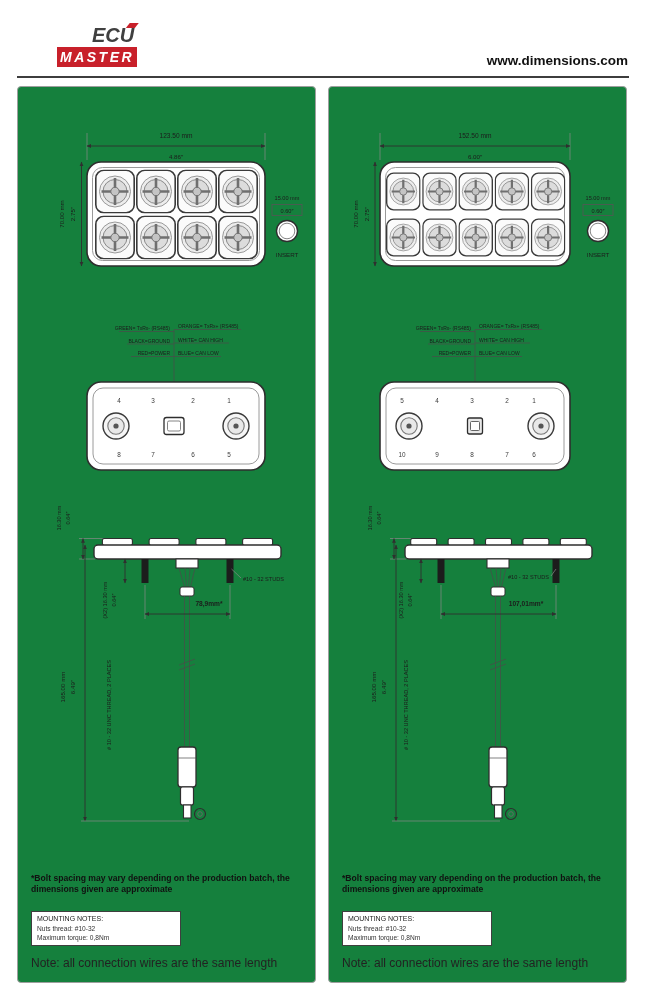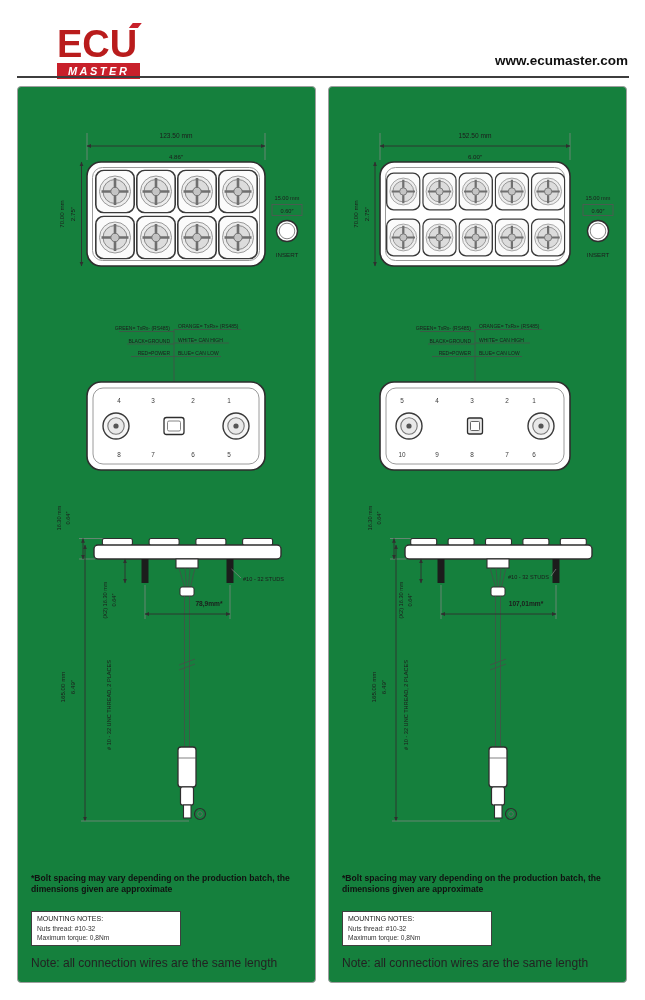--- a/index.html
+++ b/index.html
@@ -1,22 +1,22 @@
 <!DOCTYPE html>
 <html><head>
 <meta charset="utf-8">
 <style>
   *{margin:0;padding:0;box-sizing:border-box}
   html,body{width:645px;height:1000px;background:#fff;font-family:"Liberation Sans",sans-serif;color:#1a1a1a}
   .page{position:relative;width:645px;height:1000px;background:#fff;overflow:hidden}
   .header-rule{position:absolute;left:17px;top:76px;width:612px;height:2px;background:#3d3d3d}
   .logo{position:absolute;left:57px;top:26px;text-align:right}
-  .logo-ecu{font-size:38px;line-height:.95;font-weight:bold;color:#b91c1c;position:relative;display:inline-block;padding-right:3px}
+  .logo-ecu{font-size:20px;line-height:.95;font-weight:bold;font-style:italic;color:#404040;position:relative;display:inline-block;padding-right:3px}
   .logo-accent{position:absolute;top:-3px;right:0;width:9px;height:4.5px;background:#c8202a;transform:skewX(-38deg)}
-  .logo-master{margin-top:1px;background:#c8202a;color:#fff;font-style:italic;font-weight:bold;font-size:11px;letter-spacing:2.5px;text-align:center;padding:1.5px 3px 2.5px}
+  .logo-master{margin-top:1px;background:#c8202a;color:#fff;font-style:italic;font-weight:bold;font-size:14px;letter-spacing:2.5px;text-align:center;padding:1.5px 3px 2.5px}
   .website{position:absolute;right:17px;top:53px;font-size:13.5px;font-weight:bold;color:#111}
   .col{position:absolute;top:86px;width:299px;height:897px;border:1.5px solid #9f9f9f;border-radius:4px;background:#15803d}
   .col-left{left:17px}
   .col-right{left:328px}
   .draw{position:absolute;left:1px;top:0}
   svg text{font-family:"Liberation Sans",sans-serif;fill:#1c1c1c}
   .t5{font-size:5px}
   .t55{font-size:5.6px}
   .t6{font-size:6.2px}
   .t65{font-size:6.6px}
@@ -53,21 +53,21 @@
         <circle r="8.2" fill="#e8e8e8" stroke="#777" stroke-width="1.1"></circle>
         <circle r="2.6" fill="#555"></circle>
       </g>
     </defs>
   </svg>
 
   <div class="logo">
     <div class="logo-ecu"><span>ECU</span><span class="logo-accent"></span></div>
     <div class="logo-master">MASTER</div>
   </div>
-  <div class="website">www.ecumaster.com</div>
+  <div class="website">www.dimensions.com</div>
   <div class="header-rule"></div>
 
   <div class="col col-left">
     <svg class="draw" width="296" height="745" viewBox="0 0 296 745">
 
       <g>
         <text class="t65" x="157" y="51" text-anchor="middle">123.50 mm</text>
         <line class="thin" x1="68" y1="46" x2="68" y2="73"></line>
         <line class="thin" x1="246" y1="46" x2="246" y2="73"></line>
         <line class="dim" x1="68" y1="59" x2="246" y2="59" marker-start="url(#arr)" marker-end="url(#arr)"></line>

